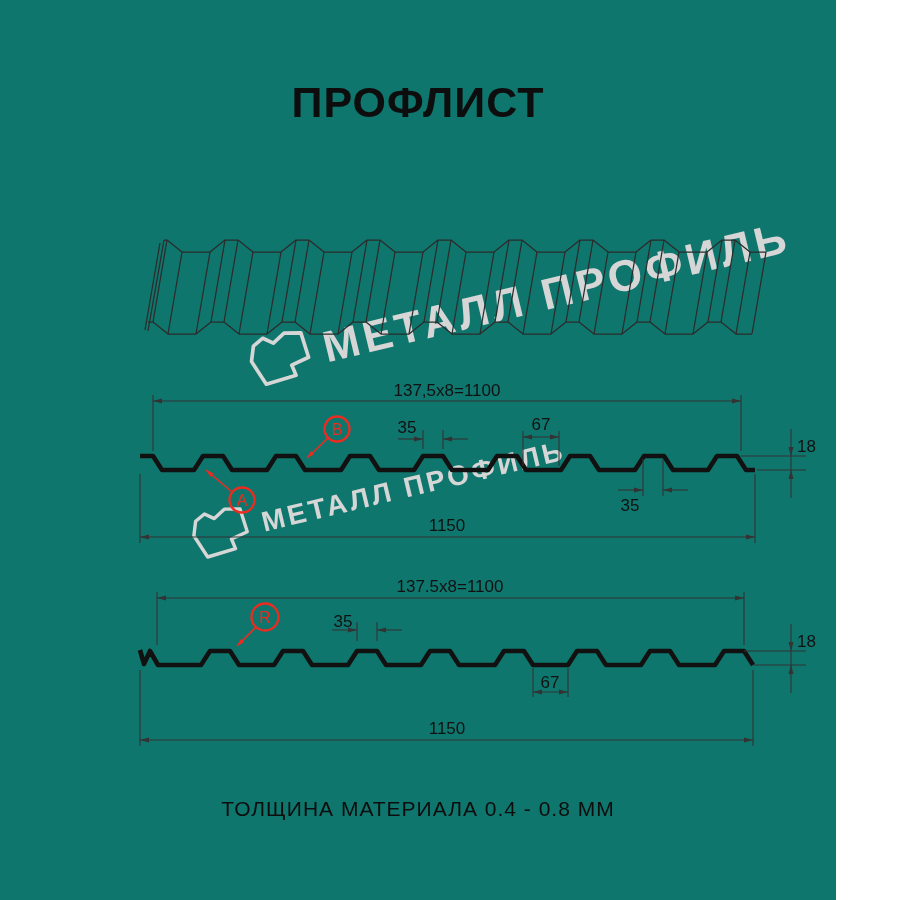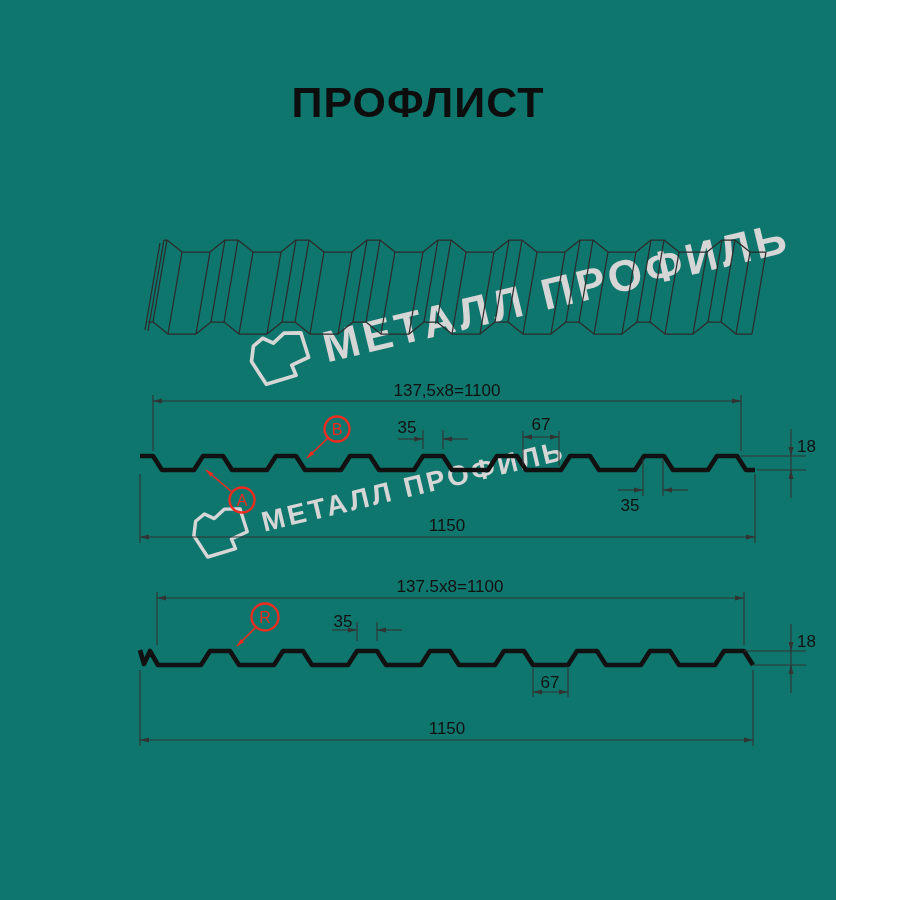--- a/index.html
+++ b/index.html
@@ -155,13 +155,14 @@
       </g>
 
       <g>
         <line class="red" stroke-width="1.6" x1="256" y1="627" x2="237" y2="646" marker-end="url(#ahr)"></line>
         <circle class="red" stroke-width="2.3" cx="265" cy="617" r="13.5"></circle>
         <text class="redtxt" x="265" y="623" text-anchor="middle">R</text>
       </g>
     </g>
   </svg>
 
+  <div class="footer">ТОЛЩИНА МАТЕРИАЛА 0.4 - 0.8 ММ</div>
 </div>
 
 </body></html>

